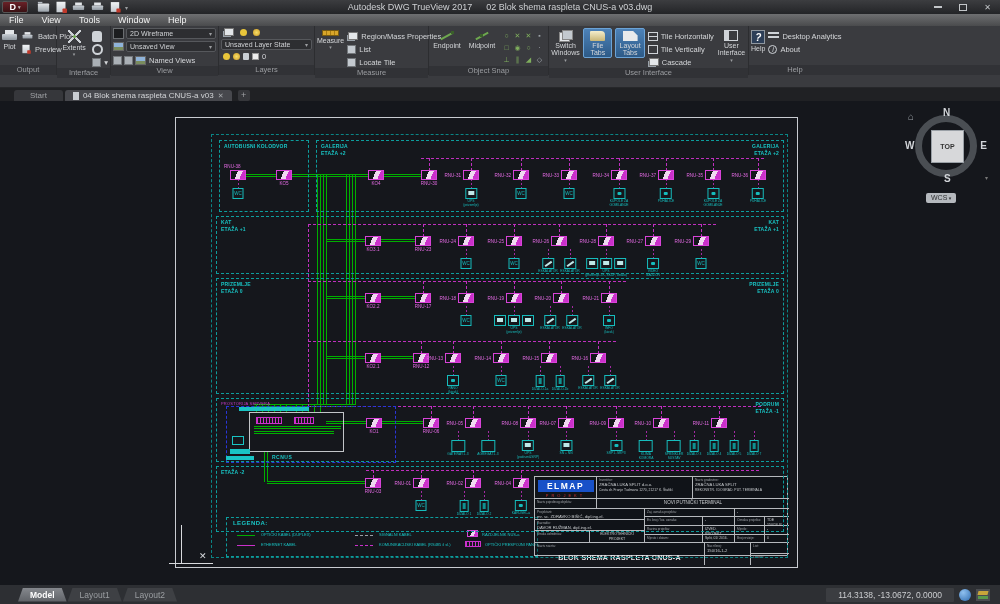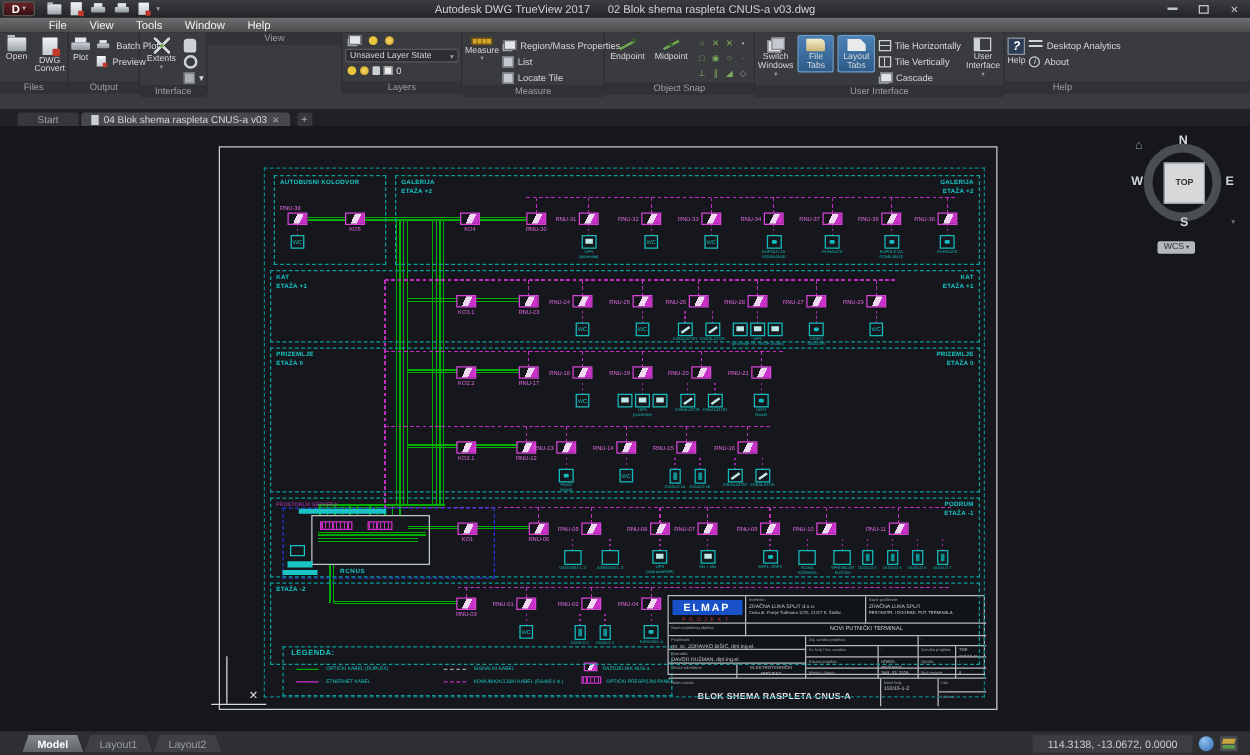--- a/index.html
+++ b/index.html
@@ -16,21 +16,21 @@
   .qat{display:flex;align-items:center;gap:4px;margin-left:8px;height:14px}
   .qat .ic{transform:scale(.75)}
   .tb-title{position:absolute;left:0;right:0;text-align:center;font-size:9px;color:#cfd1d4;pointer-events:none}
   .tb-title .doc{margin-left:14px}
   .winctl{margin-left:auto;display:flex;height:14px}
   .wbtn{width:25px;height:14px;display:flex;align-items:center;justify-content:center;color:#c3c6c9;font-size:8px}
   .wbtn .bar{width:8px;height:2px;background:#c3c6c9}
   .wbtn .box{width:8px;height:7px;border:1px solid #c3c6c9}
   
   .menubar{height:12px;background:linear-gradient(#6e6f71,#4a4b4d);display:flex;align-items:center;
-    padding-left:30px;font-size:9px;color:#f2f2f2}
+    font-size:9px;color:#f2f2f2}
   .menubar span{padding:0 9px}
   
   .ribbon{height:62px;background:#3a3b3f;border-bottom:1px solid #26272a}
   .rtabs{height:12px;background:#2a2b2e;display:fl
 ex;align-items:flex-end;padding-left:6px;gap:4px}
   .rtab{background:#3a3b3f;color:#dcdee0;font-size:8.5px;padding:1px 12px 0;border-radius:2px 2px 0 0}
   .rmin{color:#9b9da0;font-size:7px;display:flex;align-items:center;gap:2px;padding-bottom:1px}
   .rpanels{display:flex;height:49px}
   .rpanel{position:relative;border-right:1px solid #2c2d30;display:flex;flex-direction:column;flex:0 0 auto}
   .rbody{flex:1;display:flex;align-items:flex-start;padding:2px 2px 0;gap:3px}
@@ -145,21 +145,21 @@
   
   .legend{position:absolute;left:50px;top:399px;width:312px;height:40px;border:1px dashed #0d9d9d;color:#19c4c4}
   .leg-title{position:absolute;left:6px;top:2px;font-size:6px;font-weight:bold;letter-spacing:.4px}
   .leg-item{position:absolute;font-size:4px;white-space:nowrap}
   .ls{position:absolute;width:18px;border-top:1.5px solid #00ae00}
   .ls.eth{border-top:1.5px solid #cb30cb}
   .ls.sig{border-top:1px dashed #9aa0a6}
   .ls.kom{border-top:1px dashed #cb30cb}
   .ls.pan{width:16px;height:6px;border:1px solid #cb30cb;background:repeating-linear-gradient(90deg,#cb30cb 0 1px,transparent 1px 3px)}
   
-  .tb{position:absolute;left:358px;top:358px;width:254px;height:64px;border:1px solid #b6b9bd;color:#c6c9cc;background:rgba(10,12,16,.35)}
+  .tb{position:absolute;left:358px;top:358px;width:254px;height:80px;border:1px solid #b6b9bd;color:#c6c9cc;background:rgba(10,12,16,.35)}
   .tc{position:absolute;border-right:.5px solid #b6b9bd;border-bottom:.5px solid #b6b9bd;padding:1px 2px;overflow:hidden;font-size:3.4px;line-height:1.3}
   .tc .lab{color:#9fa3a7;font-size:3.2px;display:block}
   .tc .val{font-size:4.2px;display:block}
   .tc .big{font-size:7px;font-weight:bold;color:#e2e4e7;text-align:center;margin-top:5px;letter-spacing:.3px}
   .logo-blue{margin:2px auto 0;width:56px;height:12px;background:#1851c8;color:#fff;font-weight:bold;
     font-size:8.5px;text-align:center;line-height:12px;letter-spacing:1.5px}
   .logo-red{color:#d23535;font-size:4px;letter-spacing:3px;text-align:center;margin-top:1px}
   
   .ucs-v{position:absolute;left:181px;top:424px;width:1px;height:38px;background:#d8dadd}
   .ucs-h{position:absolute;left:169px;top:462px;width:44px;height:1px;background:#d8dadd}
@@ -220,33 +220,20 @@
 <div class="menubar">
   <span>File</span>
   <span>View</span>
   <span>Tools</span>
   <span>Window</span>
   <span>Help</span>
 </div>
 
 <div class="ribbon">
   <div class="rpanels">
-    <div class="rpanel" style="width:55px">
-      <div class="rbody">
-        <div class="bigbtn">
-            <i class="ic ic-folder"></i>
-            <span>Open</span>
-          </div>
-        <div class="bigbtn">
-            <i class="ic ic-doc"></i>
-            <span>DWG Convert</span>
-          </div>
-      </div>
-      <div class="rlabel">Files</div>
-    </div>
     <div class="rpanel" style="width:57px">
       <div class="rbody">
         <div class="bigbtn" style="width:20px">
             <i class="ic ic-printer"></i>
             <span>Plot</span>
           </div>
         <div class="scol">
           <div class="sitem">
               <i class="ic ic-printer" style="transform:scale(.65)"></i>
               <span>Batch Plot</span>
@@ -275,20 +262,42 @@
             </div>
           <div class="sitem">
               <i class="ic ic-cube"></i>
               <span class="crt">▾</span>
             </div>
         </div>
       </div>
       <div class="rlabel">Interface</div>
     </div>
     <div class="rpanel" style="width:108px">
+      <div class="rbody" style="flex-direction:column;align-items:stretch;gap:2px">
+        <div class="vrow">
+            <i class="ic ic-style"></i>
+            <div class="dd" style="flex:1">
+              <span>2D Wireframe</span>
+            </div>
+          </div>
+        <div class="vrow">
+            <i class="ic ic-view"></i>
+            <div class="dd" style="flex:1">
+              <span>Unsaved View</span>
+            </div>
+          </div>
+        <div class="vrow">
+          <i class="ic ic-cube"></i>
+          <i class="ic ic-cube"></i>
+          <div class="sitem">
+              <i class="ic ic-view"></i>
+              <span>Named Views</span>
+            </div>
+        </div>
+      </div>
       <div class="rlabel">View</div>
     </div>
     <div class="rpanel" style="width:96px">
       <div class="rbody" style="flex-direction:column;align-items:stretch;gap:2px">
         <div class="vrow" style="gap:6px;padding-left:2px">
           <i class="ic ic-casc"></i>
           <i class="ic ic-bulb"></i>
           <i class="ic ic-sun"></i>
         </div>
         <div class="dd">

